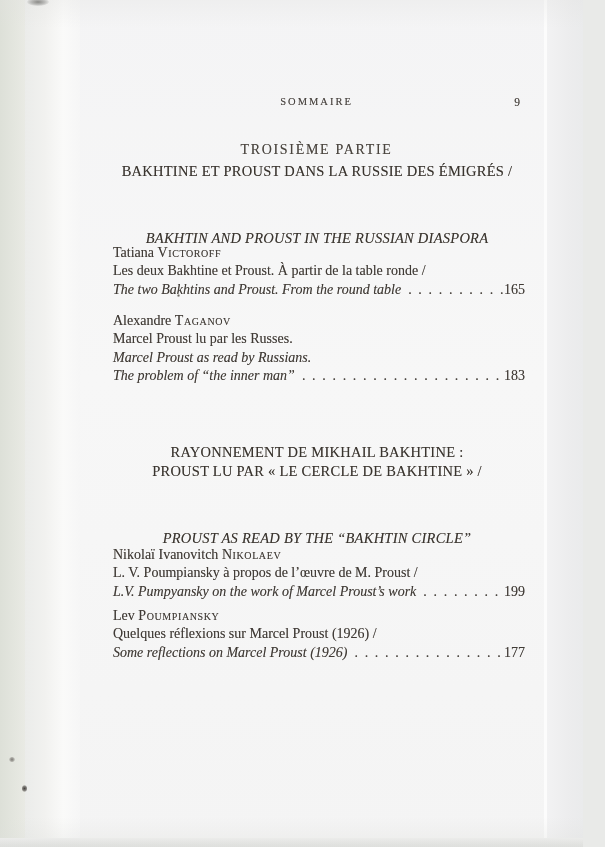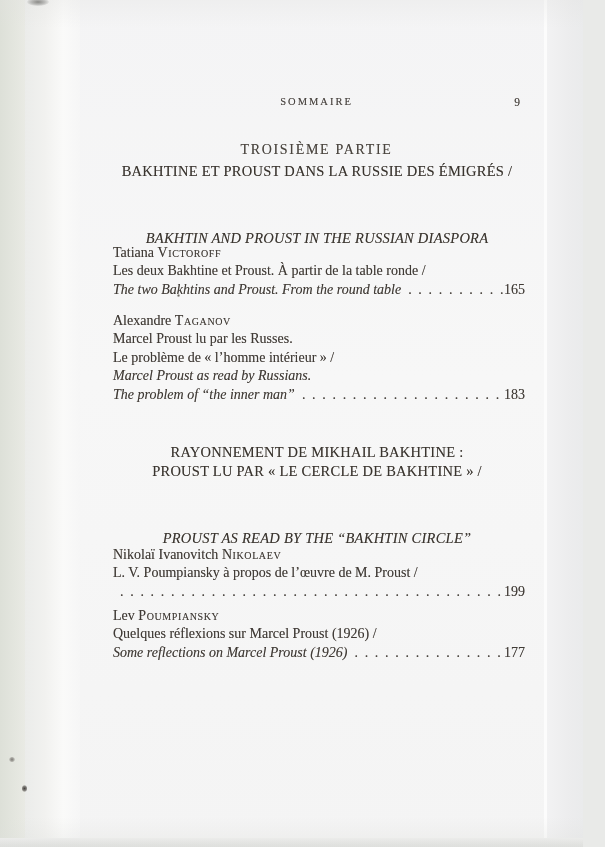--- a/index.html
+++ b/index.html
@@ -92,21 +92,20 @@
       <span class="pg">165</span>
     </div>
   </div>
 
   <div class="entry" style="top:312px">
     <div>
       <span>Alexandre</span>
       <span class="sc">Taganov</span>
     </div>
     <div>Marcel Proust lu par les Russes.</div>
-    <div>Le problème de « l’homme intérieur » /</div>
     <div class="en">Marcel Proust as read by Russians.</div>
     <div class="en leader-row">
       <span class="row-txt">The problem of “the inner man”</span>
       <span class="leader">. . . . . . . . . . . . . . . . . . . . . . . . . . . . . . . . . . . . . . . . . . . . . . . .</span>
       <span class="pg">183</span>
     </div>
   </div>
 
   <div class="sec-title" style="top:443px">
     <div class="fr-line">RAYONNEMENT DE MIKHAIL BAKHTINE :</div>
@@ -114,20 +113,21 @@
     <div class="en-line">PROUST AS READ BY THE “BAKHTIN CIRCLE”</div>
   </div>
 
   <div class="entry" style="top:546px">
     <div>
       <span>Nikolaï Ivanovitch</span>
       <span class="sc">Nikolaev</span>
     </div>
     <div>L. V. Poumpiansky à propos de l’œuvre de M. Proust /</div>
     <div class="en leader-row">
+      <span class="row-txt">L.V. Pumpyansky on the work of Marcel Proust’s work</span>
       <span class="leader">. . . . . . . . . . . . . . . . . . . . . . . . . . . . . . . . . . . . . . . . . . . . . . . .</span>
       <span class="pg">199</span>
     </div>
   </div>
 
   <div class="entry" style="top:607px">
     <div>
       <span>Lev</span>
       <span class="sc">Poumpiansky</span>
     </div>

